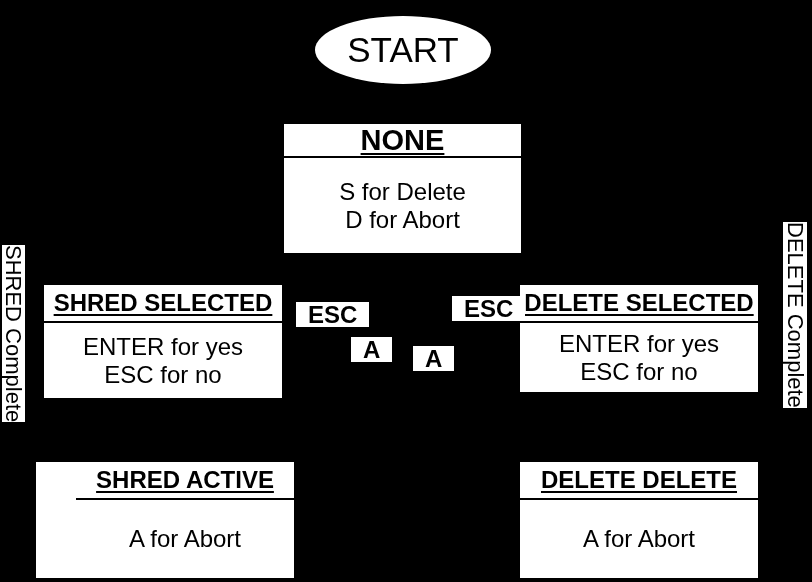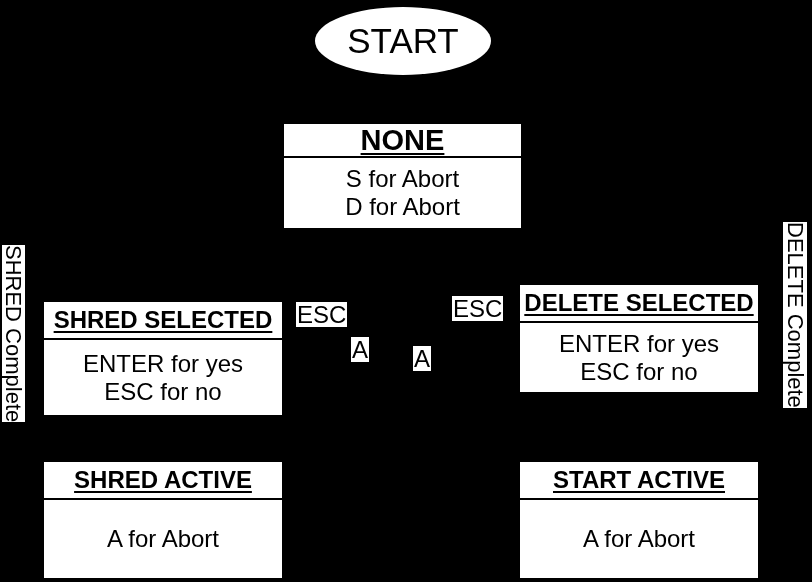--- a/index.html
+++ b/index.html
@@ -13,21 +13,21 @@
     height: 582px;
     background: #000000;
     font-family: "Liberation Sans", sans-serif;
     color: #000000;
     overflow: hidden;
   }
   
   .start-node {
     position: absolute;
     left: 315px;
-    top: 7px;
+    top: 16px;
     width: 176px;
     height: 68px;
     background: #ffffff;
     border-radius: 50%;
     display: flex;
     align-items: center;
     justify-content: center;
     font-size: 35px;
     color: #000000;
   }
@@ -52,39 +52,40 @@
   }
   .node-body {
     flex: 1 1 auto;
     display: flex;
     flex-direction: column;
     align-items: center;
     justify-content: center;
     font-size: 24px;
     line-height: 28px;
   }
-  #node-none        { left: 284px; top: 124px; width: 237px; height: 104px; }
+  #node-none        { left: 284px; top: 124px; width: 237px; height: 129px; }
   #node-none .node-title { height: 32px; font-size: 29px; }
-  #node-shred-selected  { left: 44px;  top: 285px; width: 238px; height: 113px; margin-top: 17px; }
+  #node-shred-selected  { left: 44px;  top: 285px; width: 238px; height: 113px; }
   #node-delete-selected { left: 520px; top: 285px; width: 238px; height: 107px; }
-  #node-shred-active    { left: 44px;  top: 462px; width: 238px; height: 116px; }
+  #node-shred-active    { left: 36px;  top: 462px; width: 218px; height: 116px; padding-left: 40px; }
   #node-delete-active   { left: 520px; top: 462px; width: 238px; height: 116px; }
   #node-shred-selected .node-title,
   #node-delete-selected .node-title,
   #node-shred-active .node-title,
   #node-delete-active .node-title { height: 36px; }
   
   .edge-label {
     position: absolute;
     background: #ffffff;
     color: #000000;
     font-size: 24px;
     line-height: 25px;
-    padding: 0 1px;
+    padding: 0 12px;
     white-space: nowrap;
+    font-weight: bold;
   }
   #label-esc-left  { left: 296px; top: 302px; }
   #label-esc-right { left: 452px; top: 296px; }
   #label-a-left    { left: 351px; top: 337px; }
   #label-a-right   { left: 413px; top: 346px; }
   
   .vlabel {
     position: absolute;
     background: #ffffff;
     color: #000000;
@@ -100,21 +101,21 @@
 
 <div id="canvas">
 
   <div class="start-node">
     <span>START</span>
   </div>
 
   <div class="node" id="node-none">
     <div class="node-title">NONE</div>
     <div class="node-body">
-      <div>S for Abort</div>
+      <div>S for Delete</div>
       <div>D for Abort</div>
     </div>
   </div>
 
   <div class="node" id="node-shred-selected">
     <div class="node-title">SHRED SELECTED</div>
     <div class="node-body">
       <div>ENTER for yes</div>
       <div>ESC for no</div>
     </div>
@@ -129,21 +130,21 @@
   </div>
 
   <div class="node" id="node-shred-active">
     <div class="node-title">SHRED ACTIVE</div>
     <div class="node-body">
       <div>A for Abort</div>
     </div>
   </div>
 
   <div class="node" id="node-delete-active">
-    <div class="node-title">START ACTIVE</div>
+    <div class="node-title">DELETE DELETE</div>
     <div class="node-body">
       <div>A for Abort</div>
     </div>
   </div>
 
   <div class="edge-label" id="label-esc-left">ESC</div>
   <div class="edge-label" id="label-esc-right">ESC</div>
   <div class="edge-label" id="label-a-left">A</div>
   <div class="edge-label" id="label-a-right">A</div>
 

